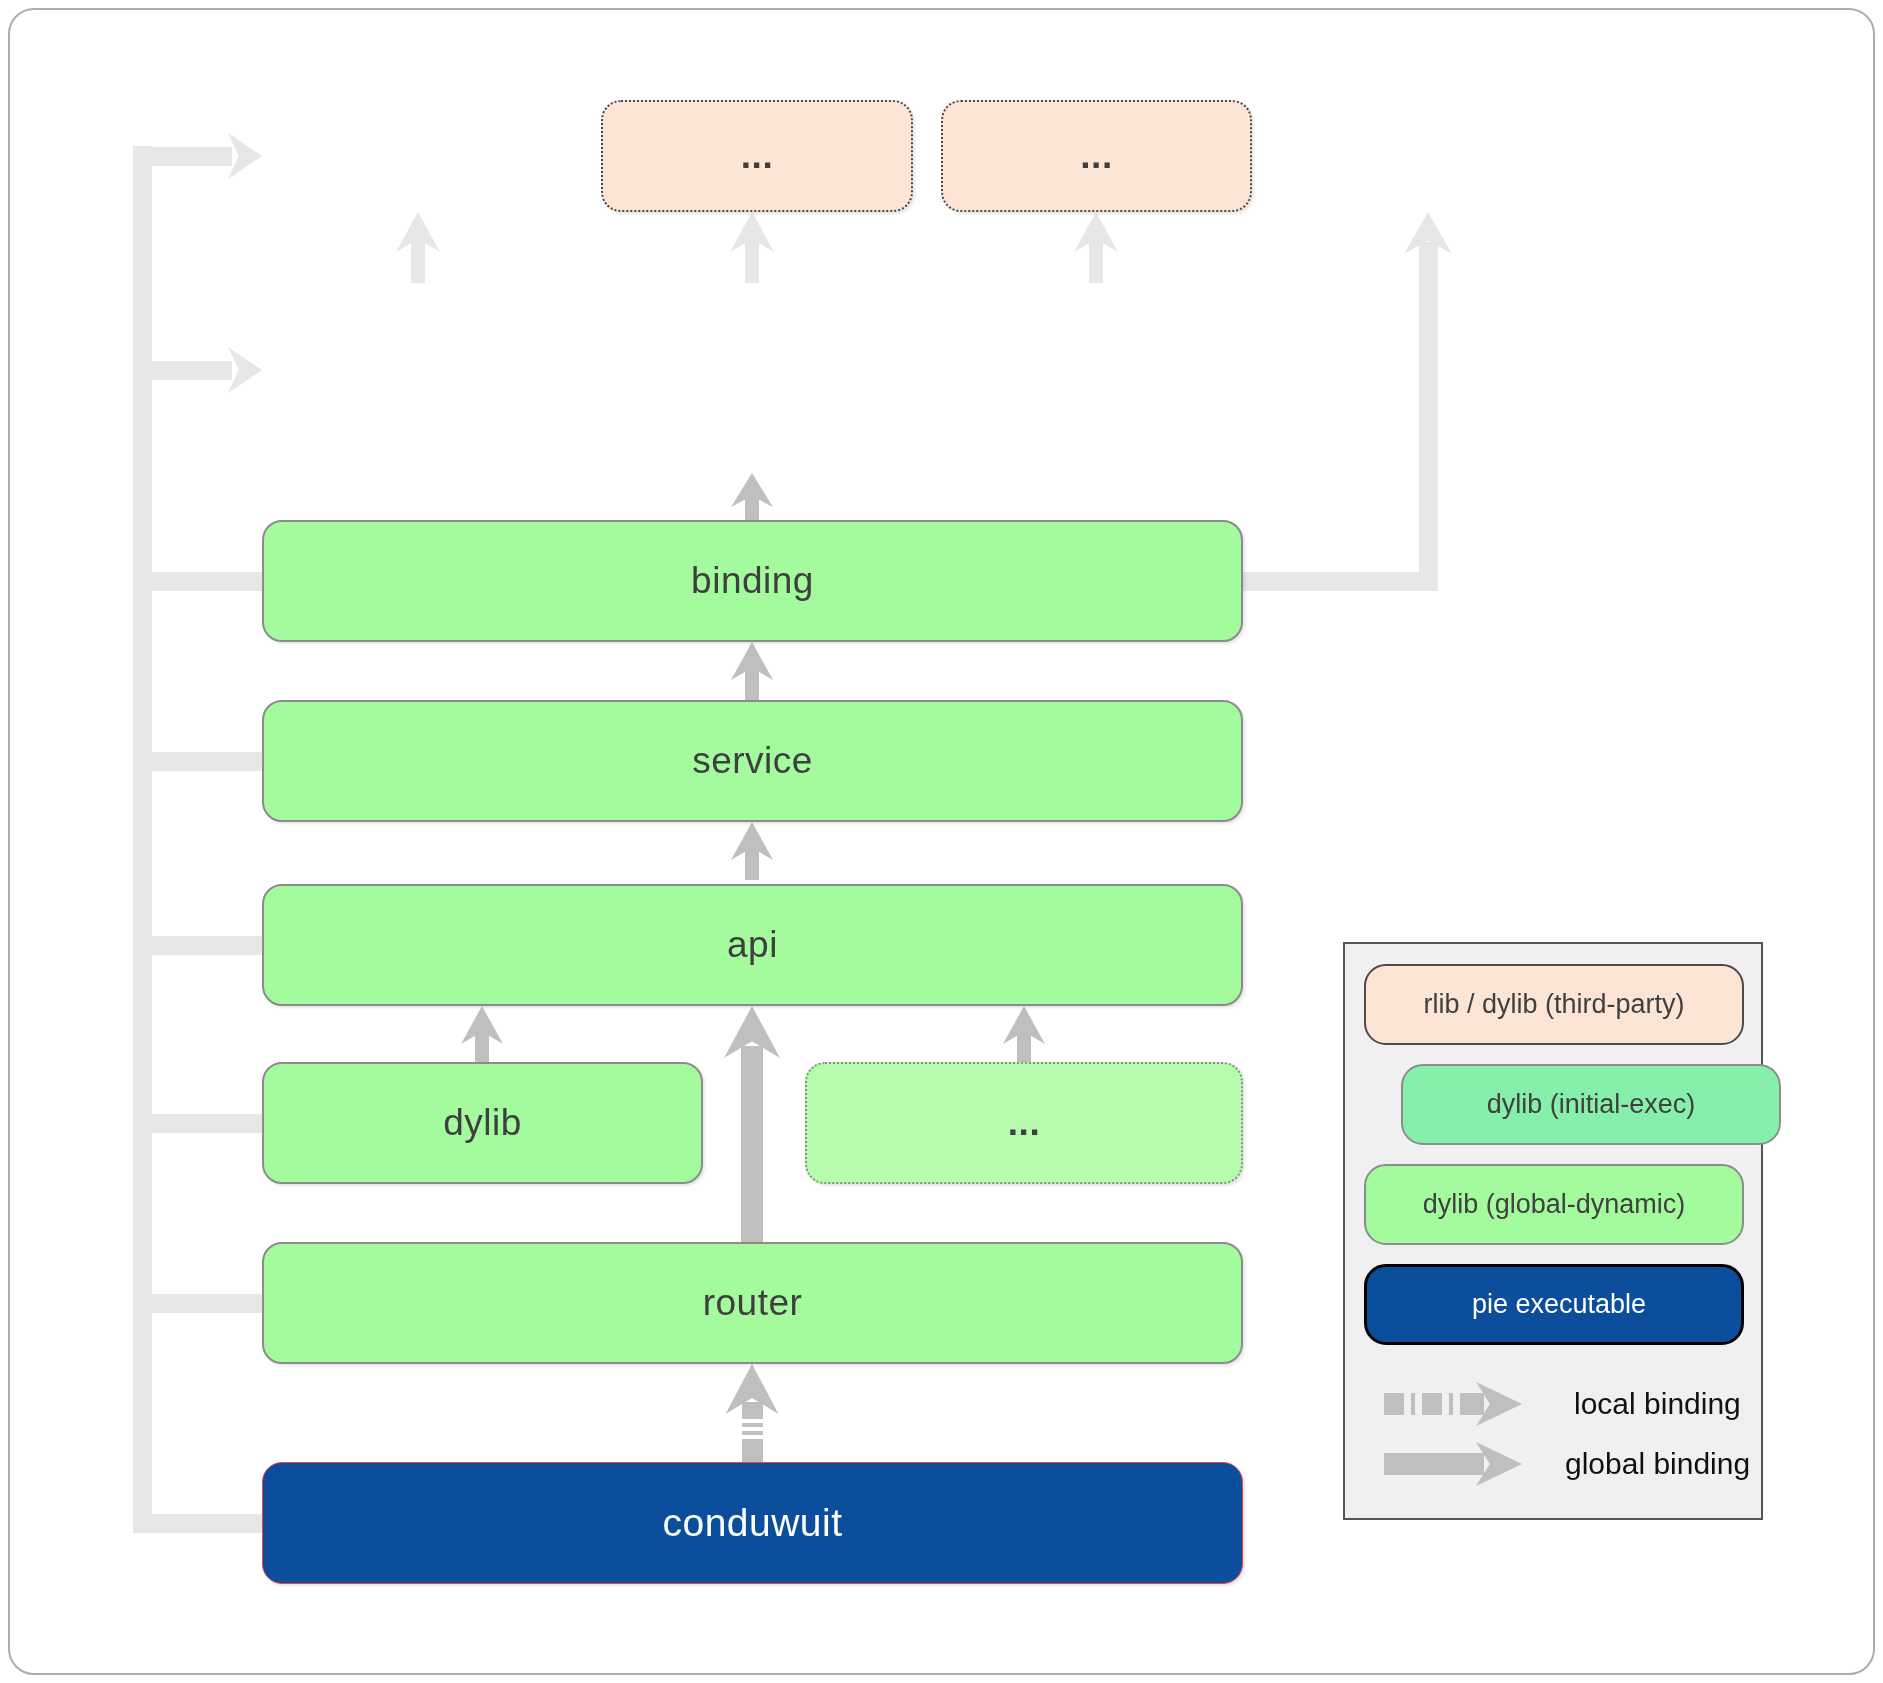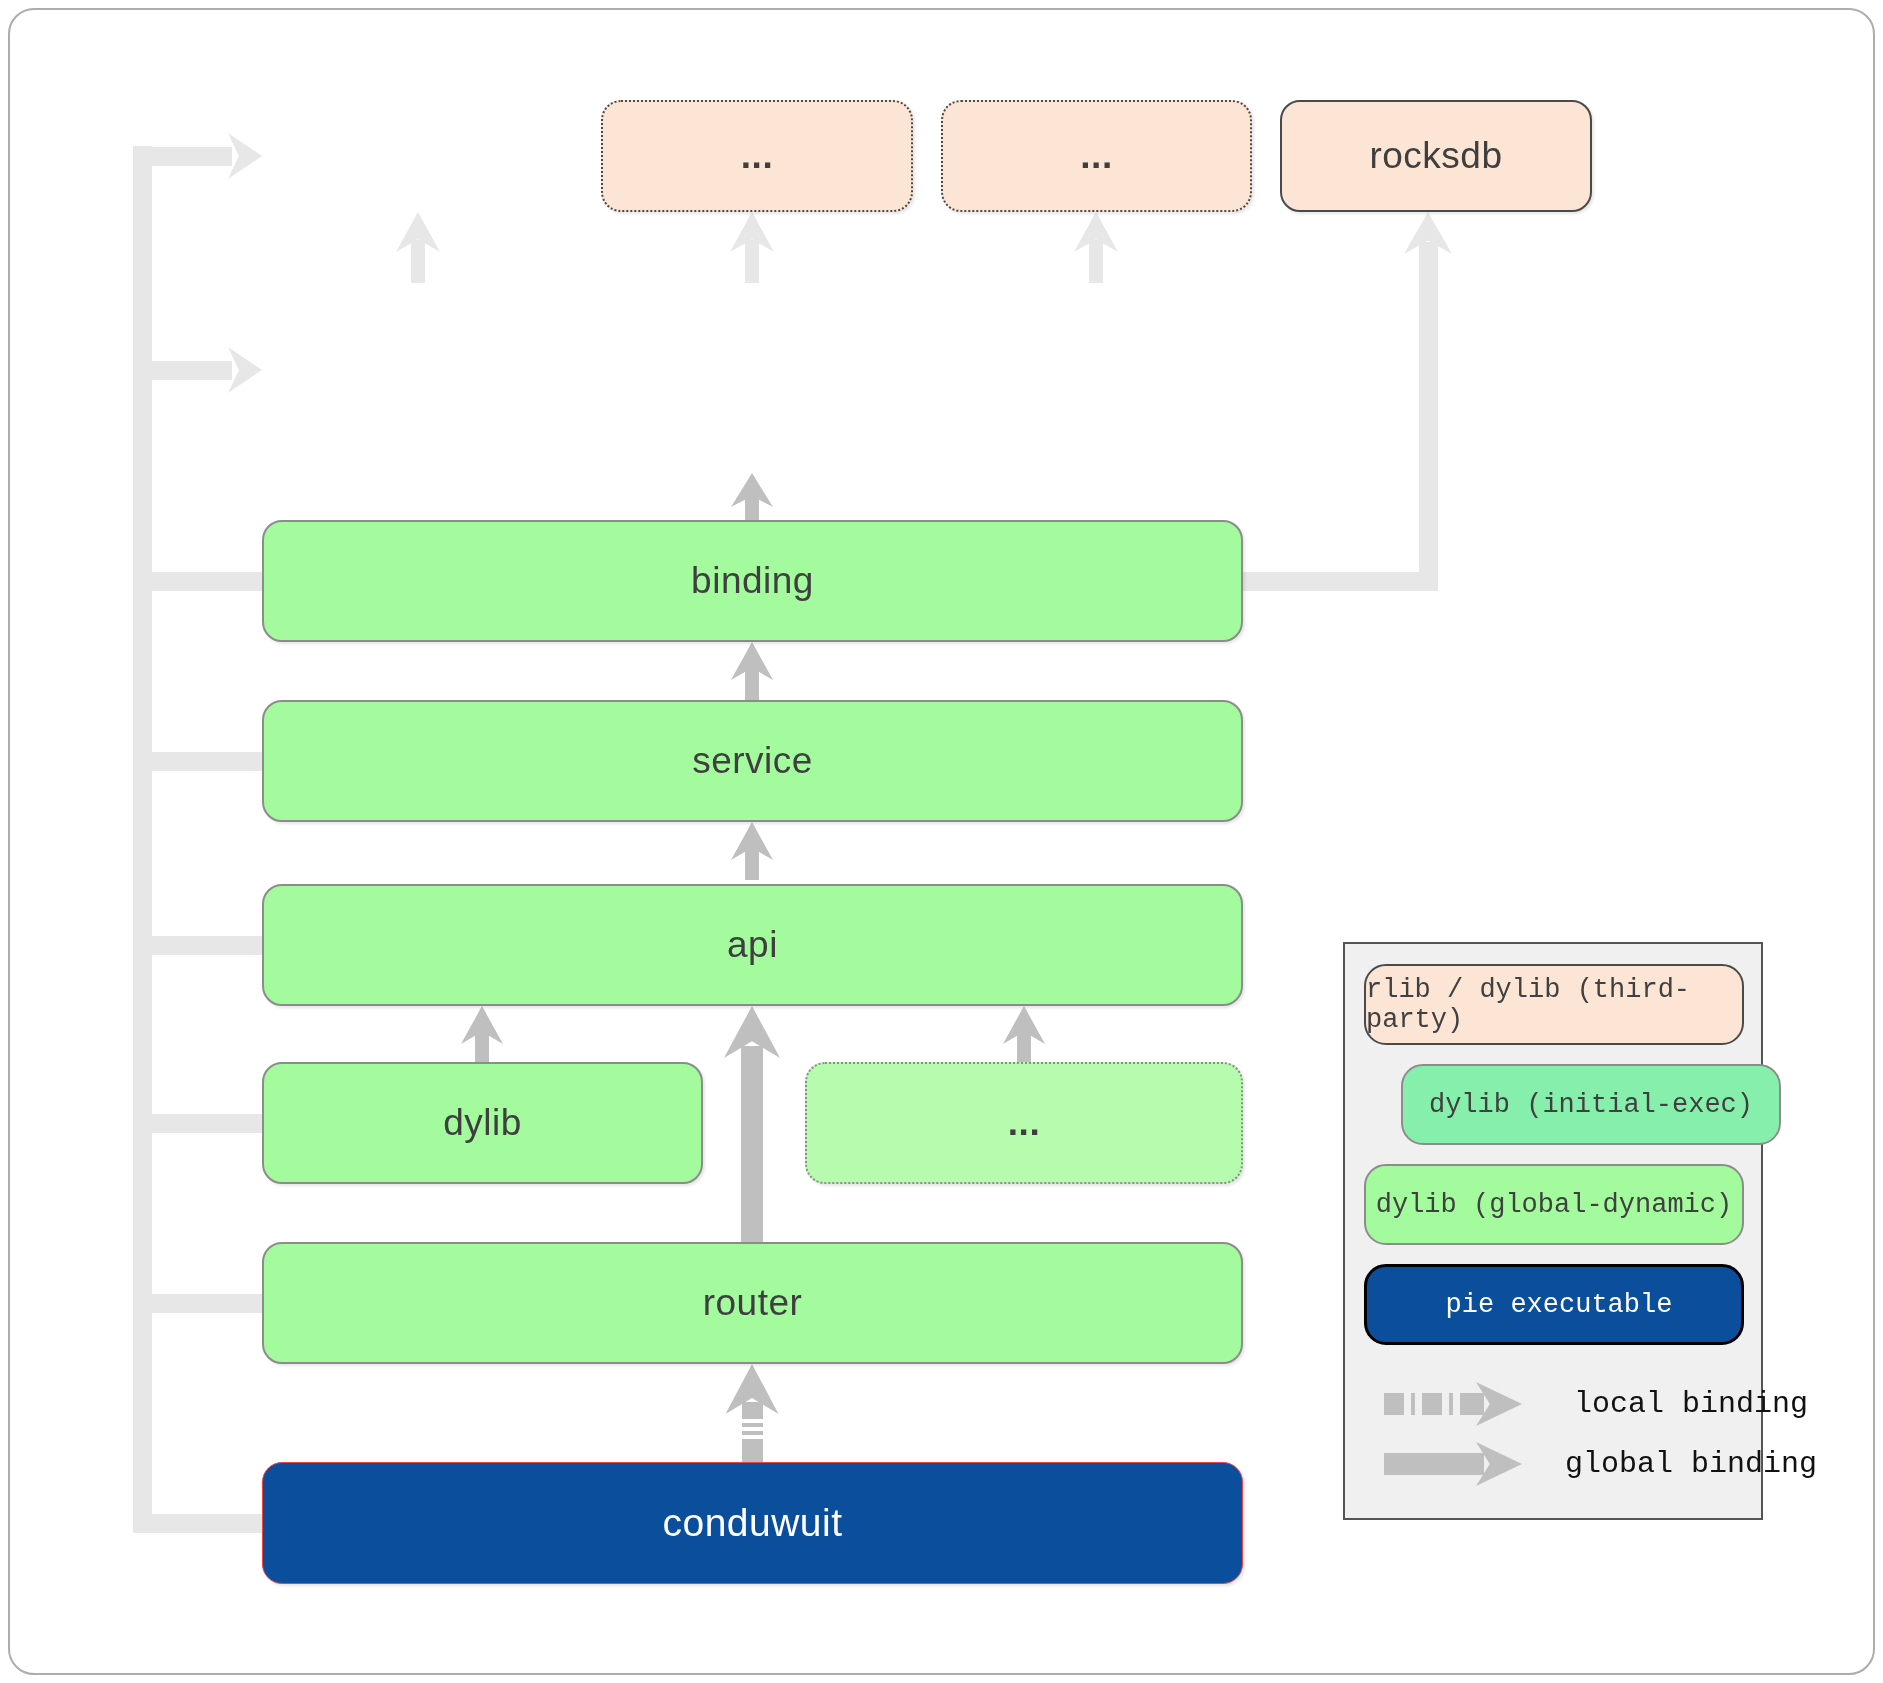--- a/index.html
+++ b/index.html
@@ -30,21 +30,21 @@
   .pointer{position:absolute;clip-path:polygon(100% 50%,0% 0%,32% 50%,0% 100%);}
 
   .stem-dash-v{background:linear-gradient(to top,
       var(--c-bind) 0 23px,rgba(0,0,0,0) 23px 27px,
       var(--c-bind) 27px 31px,rgba(0,0,0,0) 31px 35px,
       var(--c-bind) 35px 39px,rgba(0,0,0,0) 39px 43px,
       var(--c-bind) 43px 100%);}
 
   
   #legend{position:absolute;box-sizing:border-box;background:#f0f0f0;
-          border:2px solid #555;font-family:Liberation Mono, monospace;}
+          border:2px solid #555;}
   .lg-item{position:absolute;left:19px;width:380px;height:81px;border-radius:22px;
            box-sizing:border-box;display:flex;align-items:center;justify-content:center;
            font-size:27px;color:#404040;}
   .lg-arrow{position:absolute;height:44px;width:138px;}
   .lg-arrow .ghead{position:absolute;right:0;top:0;width:46px;height:44px;
       clip-path:polygon(0% 0%,100% 50%,0% 100%,30% 50%);}
   .lg-arrow .gstem{position:absolute;left:0;top:11px;height:22px;width:100px;}
   .gstem-dash{background:linear-gradient(to right,
       var(--c-bind) 0 20px,rgba(0,0,0,0) 20px 27px,
       var(--c-bind) 27px 31px,rgba(0,0,0,0) 31px 38px,
@@ -114,23 +114,20 @@
     <div class="arrow" style="left: 1404px; top: 212px; width: 48px; height: 378px;">
       <div class="head" style="height: 42px; background: rgb(231, 231, 231);"></div>
       <div class="stem" style="left: 14.5px; top: 30px; width: 19px; height: 348px; background: rgb(231, 231, 231);"></div>
     </div>
     <div class="node t-third_party_etc" style="left: 601px; top: 100px; width: 312px; height: 112px; background: rgb(253, 229, 214);">
       <span class="lbl etc-lbl">...</span>
     </div>
     <div class="node t-third_party_etc" style="left: 941px; top: 100px; width: 311px; height: 112px; background: rgb(253, 229, 214);">
       <span class="lbl etc-lbl">...</span>
     </div>
-    <div class="node t-third_party" style="left: 1280px; top: 100px; width: 312px; height: 112px; background: rgb(253, 229, 214);">
-      <span class="lbl">rocksdb</span>
-    </div>
     <div class="node t-global_dynamic" style="left: 262px; top: 520px; width: 981px; height: 122px; background: rgb(163, 251, 158);">
       <span class="lbl">binding</span>
     </div>
     <div class="node t-global_dynamic" style="left: 262px; top: 700px; width: 981px; height: 122px; background: rgb(163, 251, 158);">
       <span class="lbl">service</span>
     </div>
     <div class="node t-global_dynamic" style="left: 262px; top: 884px; width: 981px; height: 122px; background: rgb(163, 251, 158);">
       <span class="lbl">api</span>
     </div>
     <div class="node t-global_dynamic" style="left: 262px; top: 1062px; width: 441px; height: 122px; background: rgb(163, 251, 158);">

